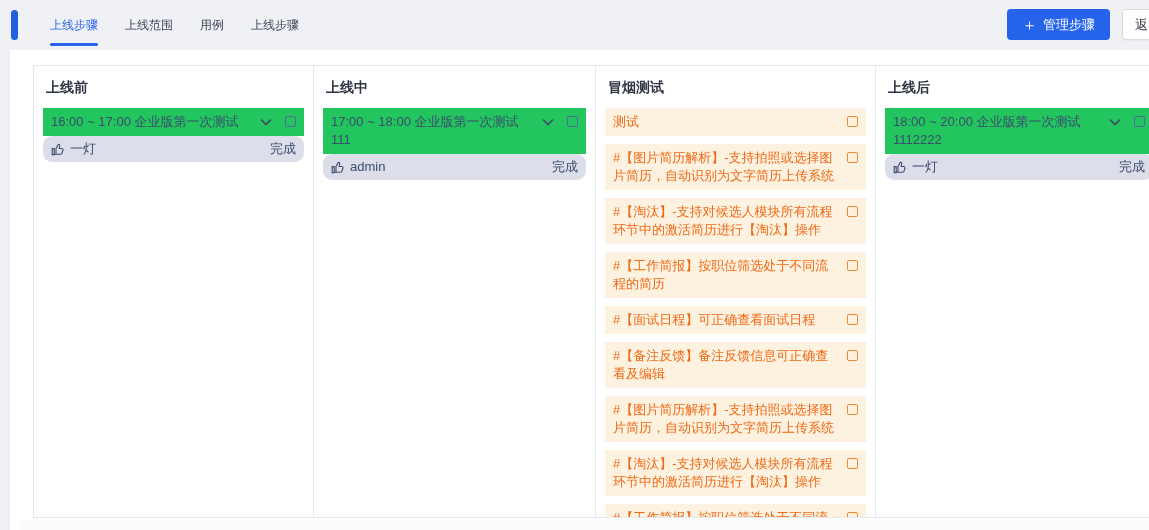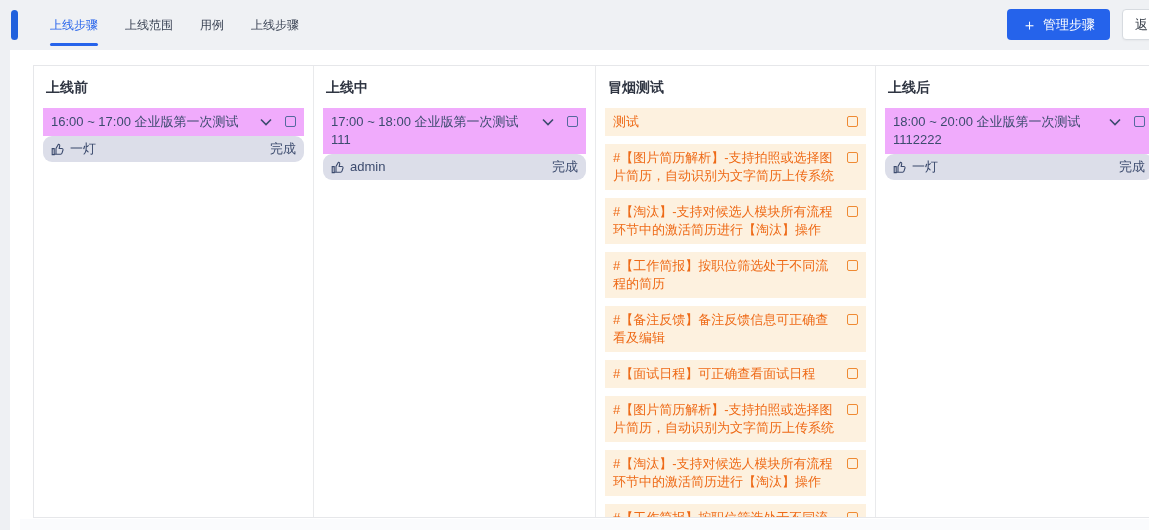--- a/index.html
+++ b/index.html
@@ -75,21 +75,21 @@
   .column:nth-child(2) { flex-basis: 282px; width: 282px; }
   .column:last-child { flex: 1 1 auto; border-right: none; }
   .col-header {
     padding: 13px 12px 9px 12px; font-size: 14px; font-weight: bold;
     color: #2f3542; flex: 0 0 auto;
   }
   .col-body { padding: 2px 9px 0 9px; flex: 1 1 auto; overflow: hidden; }
   
   .step-card { margin-bottom: 8px; }
   .step-head {
-    background: #f0abfc; color: #3c4b6e; font-size: 13px;
+    background: #22c55e; color: #3c4b6e; font-size: 13px;
     padding: 5px 8px; display: flex; align-items: flex-start;
     line-height: 18px;
   }
   .step-title { flex: 1 1 auto; padding-right: 6px; }
   .chev {
     flex: 0 0 auto; width: 14px; height: 18px; cursor: pointer;
     display: flex; align-items: center; justify-content: center;
     margin-right: 12px; color: #3c4b6e;
   }
   .sq {
@@ -205,25 +205,25 @@
         </div>
         <div class="case-card">
           <span class="case-text">#【淘汰】-支持对候选人模块所有流程环节中的激活简历进行【淘汰】操作</span>
           <span class="sq"></span>
         </div>
         <div class="case-card">
           <span class="case-text">#【工作简报】按职位筛选处于不同流程的简历</span>
           <span class="sq"></span>
         </div>
         <div class="case-card">
+          <span class="case-text">#【面试日程】可正确查看面试日程</span>
+          <span class="sq"></span>
+        </div>
+        <div class="case-card">
           <span class="case-text">#【备注反馈】备注反馈信息可正确查看及编辑</span>
-          <span class="sq"></span>
-        </div>
-        <div class="case-card">
-          <span class="case-text">#【面试日程】可正确查看面试日程</span>
           <span class="sq"></span>
         </div>
         <div class="case-card">
           <span class="case-text">#【图片简历解析】-支持拍照或选择图片简历，自动识别为文字简历上传系统</span>
           <span class="sq"></span>
         </div>
         <div class="case-card">
           <span class="case-text">#【淘汰】-支持对候选人模块所有流程环节中的激活简历进行【淘汰】操作</span>
           <span class="sq"></span>
         </div>

